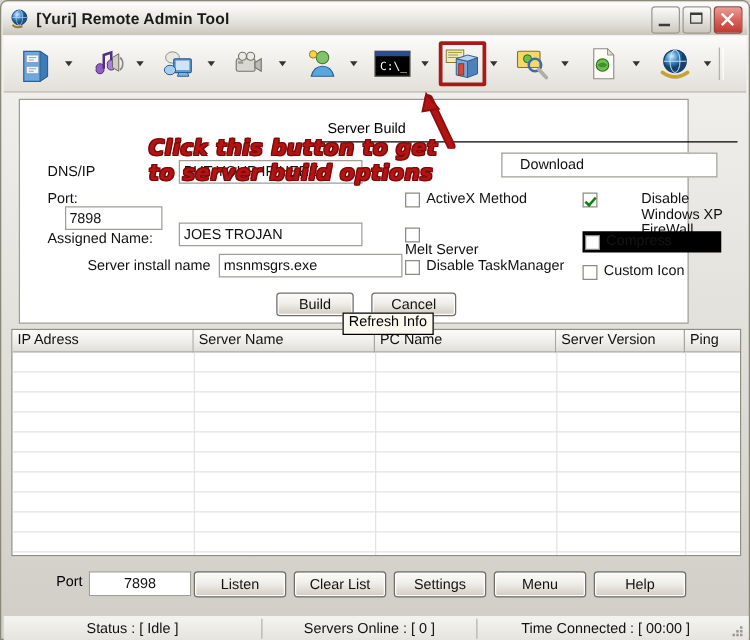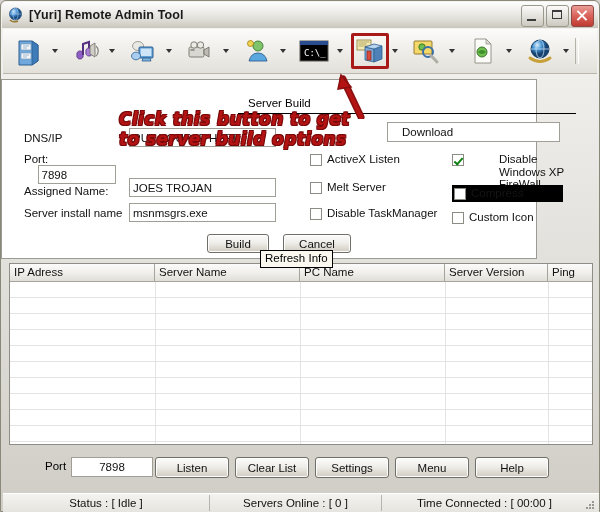--- a/index.html
+++ b/index.html
@@ -68,21 +68,21 @@
     width:11px;height:36px;display:flex;align-items:center;justify-content:center;
   }
   .tb-arrow i{
     display:block;width:0;height:0;border-left:3.5px solid transparent;
     border-right:3.5px solid transparent;border-top:4px solid #333;
   }
   .tb-sep{width:2px;height:26px;margin:0 4px;border-left:1px solid #b5b2aa;border-right:1px solid #fff;}
 
   
   .panel{
-    position:absolute;left:0;top:78px;width:536px;height:180px;
+    position:absolute;left:14px;top:78px;width:536px;height:180px;
     background:#fff;border:1px solid #9b9b93;box-sizing:border-box;
   }
   .sb-label{
     position:absolute;left:246px;top:17px;font-size:11.5px;color:#000;
   }
   .sb-rule{position:absolute;left:236px;top:33px;width:338px;height:0;border-top:1px solid #000;}
 
   .frow{position:absolute;display:flex;align-items:center;}
   .flabel{font-size:11.5px;color:#111;}
   .finput{
@@ -382,34 +382,34 @@
       <span class="flabel" style="width:105px;">Port:</span>
       <input class="finput" style="width: 78px;" value="7898">
     </div>
 
     <div class="frow" style="left:22px;top:98px;align-items:flex-end;">
       <span class="flabel" style="width:105px;">Assigned Name:</span>
       <input class="finput" style="width: 147px;" value="JOES TROJAN">
     </div>
 
     <div class="frow" style="left:22px;top:123px;">
-      <span class="flabel" style="width:105px;">Server install name</span>
+      <span class="flabel" style="width:105px;margin-left:32px;">Server install name</span>
       <input class="finput" style="width: 147px;" value="msnmsgrs.exe">
     </div>
 
     <div class="frow" style="left:385px;top:42px;">
       <input class="finput" style="width: 173px; height: 20px;" value="">
     </div>
     <span style="position:absolute;left:400px;top:46px;font-size:11.5px;color:#111;z-index:5;">Download</span>
 
     <div class="cbrow" style="left:308px;top:73px;">
       <span class="cbox"></span>
-      <span class="cblabel">ActiveX Listen</span>
-    </div>
-    <div class="cbrow" style="left:308px;top:101px;">
+      <span class="cblabel">ActiveX Method</span>
+    </div>
+    <div class="cbrow" style="left:308px;top:101px;flex-direction:column;">
       <span class="cbox"></span>
       <span class="cblabel">Melt Server</span>
     </div>
     <div class="cbrow" style="left:308px;top:127px;">
       <span class="cbox"></span>
       <span class="cblabel">Disable TaskManager</span>
     </div>
 
     <div class="cbrow" style="left:450px;top:73px;width:120px;gap:30px;">
       <span class="cbox checked"></span>

